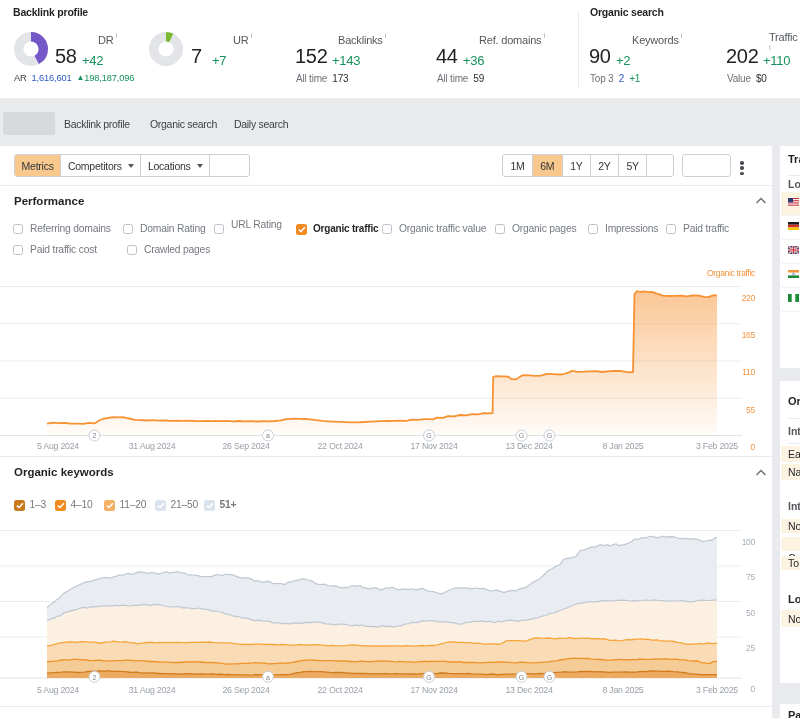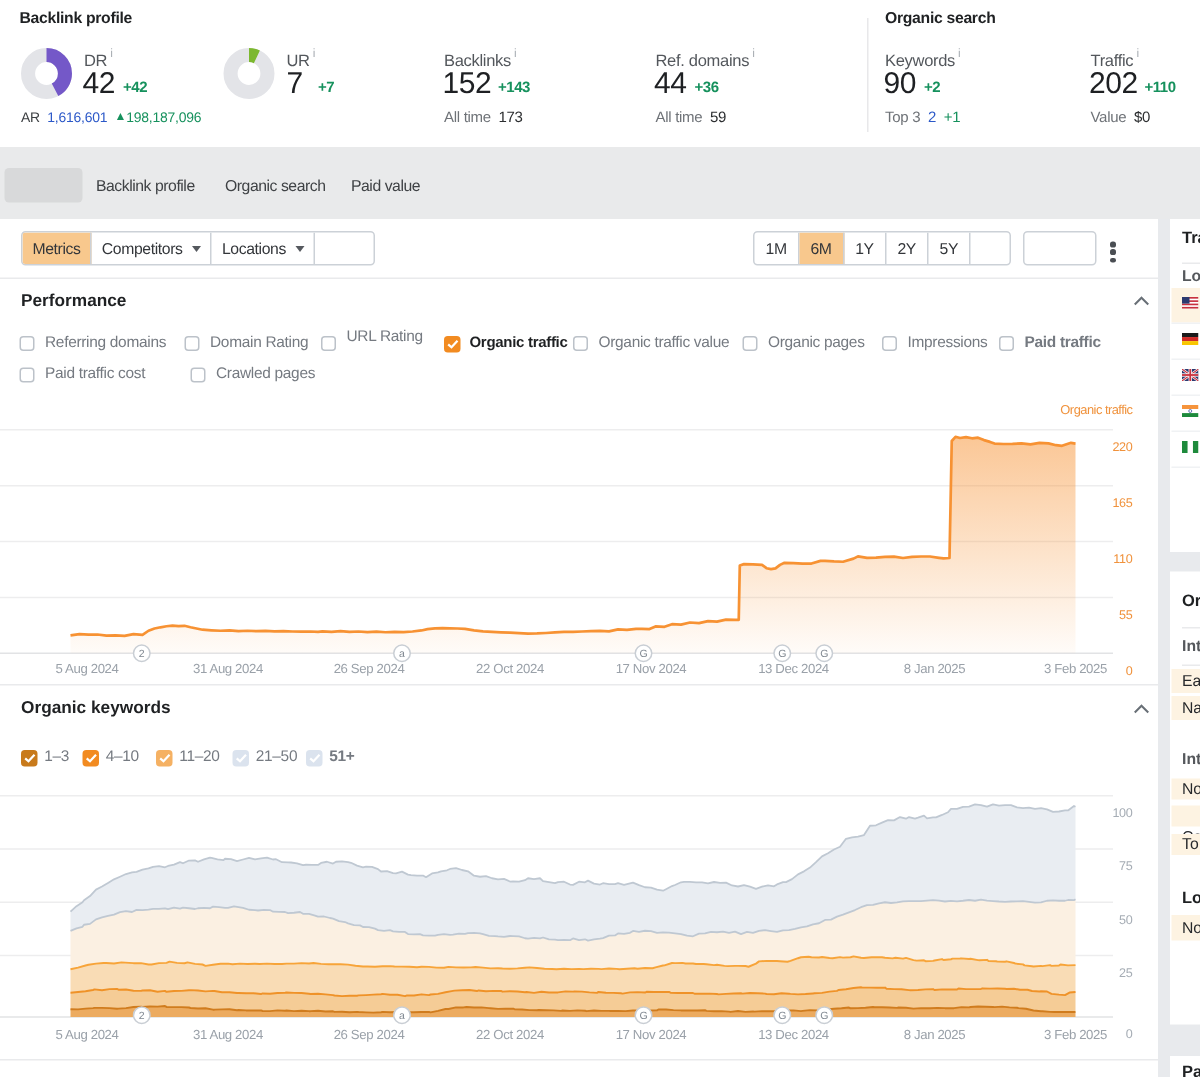--- a/index.html
+++ b/index.html
@@ -1,24 +1,24 @@
 <!DOCTYPE html>
 <html><head>
 <meta charset="utf-8">
 <style>
 * { margin:0; padding:0; box-sizing:border-box; }
 html,body { width:800px; height:718px; background:#fff; font-family:"Liberation Sans", sans-serif; overflow:hidden; position:relative; }
 .a { position:absolute; }
 .b { font-weight:bold; }
 .grn { color:#16915d; }
 .blu { color:#2b58c8; }
-.lbl { font-size:11px; letter-spacing:-0.2px; color:#53575c; }
+.lbl { font-size:11px; letter-spacing:-0.2px; color:#53575c;margin-left:42px; }
 .sup { font-size:8px; color:#a9aeb4; vertical-align:6px; }
 .big { font-size:20px; color:#1e2023; letter-spacing:-0.3px; }
-.delta { font-size:10px; letter-spacing:-0.3px;font-weight:bold; }
+.delta { font-size:13px; letter-spacing:-0.3px; }
 .sub { font-size:10px; letter-spacing:-0.2px; color:#6e7277; }
 .sub b2 { color:#2c2e30; }
 b2 { color:#2c2e30; font-weight:normal; }
 .cb { position:absolute; width:10px; height:10px; border:1px solid #bcc2c9; border-radius:2.5px; background:#fff; }
 .cbk { border:none; width:11px; height:11px; }
 .cb svg { position:absolute; left:1.5px; top:2px; }
 .cbl { position:absolute; font-size:10.3px; letter-spacing:-0.2px; color:#757a81; }
 .seg { position:absolute; height:23px; border:1px solid #ccd1d7; border-radius:3px; display:flex; font-size:10.5px; letter-spacing:-0.25px; color:#33363a; background:#fff; overflow:hidden; }
 .seg > div { display:flex; align-items:center; justify-content:center; border-right:1px solid #ccd1d7; padding:0 6.6px; white-space:nowrap; }
 .seg2 > div { padding:0 7.4px; }
@@ -35,21 +35,21 @@
 
 <div class="a b" style="left:13px;top:6px;font-size:10.5px;letter-spacing:-0.2px;color:#1f2123;">Backlink profile</div>
 <div class="a b" style="left:590px;top:6px;font-size:10.5px;letter-spacing:-0.2px;color:#1f2123;">Organic search</div>
 <div class="a" style="left:578px;top:12px;width:1px;height:76px;background:#e8e8ea;"></div>
 
 <svg class="a" style="left:13px;top:31px;" width="36" height="36">
 <circle cx="18" cy="18" r="12.3" fill="none" stroke="#e3e4e8" stroke-width="9.4"></circle>
 <circle cx="18" cy="18" r="12.3" fill="none" stroke="#7458c8" stroke-width="9.4" stroke-dasharray="32.5 77.3" transform="rotate(-90 18 18)"></circle>
 </svg>
 <div class="a lbl" style="left:56px;top:31px;">DR<span class="sup"> i</span></div>
-<div class="a big" style="left:55px;top:45px;">42</div>
+<div class="a big" style="left:55px;top:45px;">58</div>
 <div class="a grn delta" style="left:82px;top:53px;">+42</div>
 
 <svg class="a" style="left:148px;top:31px;" width="36" height="36">
 <circle cx="18" cy="18" r="12.3" fill="none" stroke="#e3e4e8" stroke-width="9.4"></circle>
 <circle cx="18" cy="18" r="12.3" fill="none" stroke="#7cb82f" stroke-width="9.4" stroke-dasharray="5.4 77.3" transform="rotate(-90 18 18)"></circle>
 </svg>
 <div class="a lbl" style="left:191px;top:31px;">UR<span class="sup"> i</span></div>
 <div class="a big" style="left:191px;top:45px;">7</div>
 <div class="a grn delta" style="left:212px;top:53px;">+7</div>
 
@@ -73,21 +73,21 @@
 <div class="a lbl" style="left:727px;top:31px;">Traffic<span class="sup"> i</span></div>
 <div class="a big" style="left:726px;top:45px;">202</div>
 <div class="a grn delta" style="left:763px;top:53px;">+110</div>
 <div class="a sub" style="left:727px;top:73px;">Value&nbsp; <b2>$0</b2></div>
 
 <div class="a" style="left:0;top:98px;width:800px;height:48px;background:#e9eaeb;"></div>
 <div class="a" style="left:3px;top:112px;width:52px;height:23px;background:#d8d9da;border-radius:3px;"></div>
 <div class="a" style="left:15px;top:118px;font-size:10.5px;letter-spacing:-0.3px;color:#26272a;margin-top:38px;">General</div>
 <div class="a" style="left:64px;top:118px;font-size:10.5px;letter-spacing:-0.3px;color:#3f4245;">Backlink profile</div>
 <div class="a" style="left:150px;top:118px;font-size:10.5px;letter-spacing:-0.3px;color:#3f4245;">Organic search</div>
-<div class="a" style="left:234px;top:118px;font-size:10.5px;letter-spacing:-0.3px;color:#3f4245;">Paid value</div>
+<div class="a" style="left:234px;top:118px;font-size:10.5px;letter-spacing:-0.3px;color:#3f4245;">Daily search</div>
 
 <div class="seg" style="left:14px;top:154px;">
 <div class="on">Metrics</div>
 <div>Competitors<span class="car"></span></div>
 <div>Locations<span class="car"></span></div>
 <div>Years</div>
 </div>
 <div class="seg seg2" style="left:502px;top:154px;">
 <div>1M</div>
     <div class="on">6M</div>
@@ -124,21 +124,21 @@
     </svg>
   </span>
 <span class="cbl" style="left:313px;top:222.5px;color:#1f2123;font-weight:bold;font-size:10px;">Organic traffic</span>
 <span class="cb" style="left:382px;top:224px;"></span>
 <span class="cbl" style="left:399px;top:222.5px;">Organic traffic value</span>
 <span class="cb" style="left:495px;top:224px;"></span>
 <span class="cbl" style="left:512px;top:222.5px;">Organic pages</span>
 <span class="cb" style="left:588px;top:224px;"></span>
 <span class="cbl" style="left:605px;top:222.5px;">Impressions</span>
 <span class="cb" style="left:666px;top:224px;"></span>
-<span class="cbl" style="left:683px;top:222.5px;font-weight:bold;">Paid traffic</span>
+<span class="cbl" style="left:683px;top:222.5px;">Paid traffic</span>
 <span class="cb" style="left:13px;top:245px;"></span>
 <span class="cbl" style="left:30px;top:243.5px;">Paid traffic cost</span>
 <span class="cb" style="left:127px;top:245px;"></span>
 <span class="cbl" style="left:144px;top:243.5px;">Crawled pages</span>
 
 <svg class="a" style="left:0;top:186px;" width="772" height="270">
 <defs>
       <linearGradient id="g1" x1="0" y1="100.5" x2="0" y2="249.5" gradientUnits="userSpaceOnUse">
 <stop offset="0" stop-color="#f79233" stop-opacity="0.53"></stop>
         <stop offset="1" stop-color="#f79233" stop-opacity="0.03"></stop>

